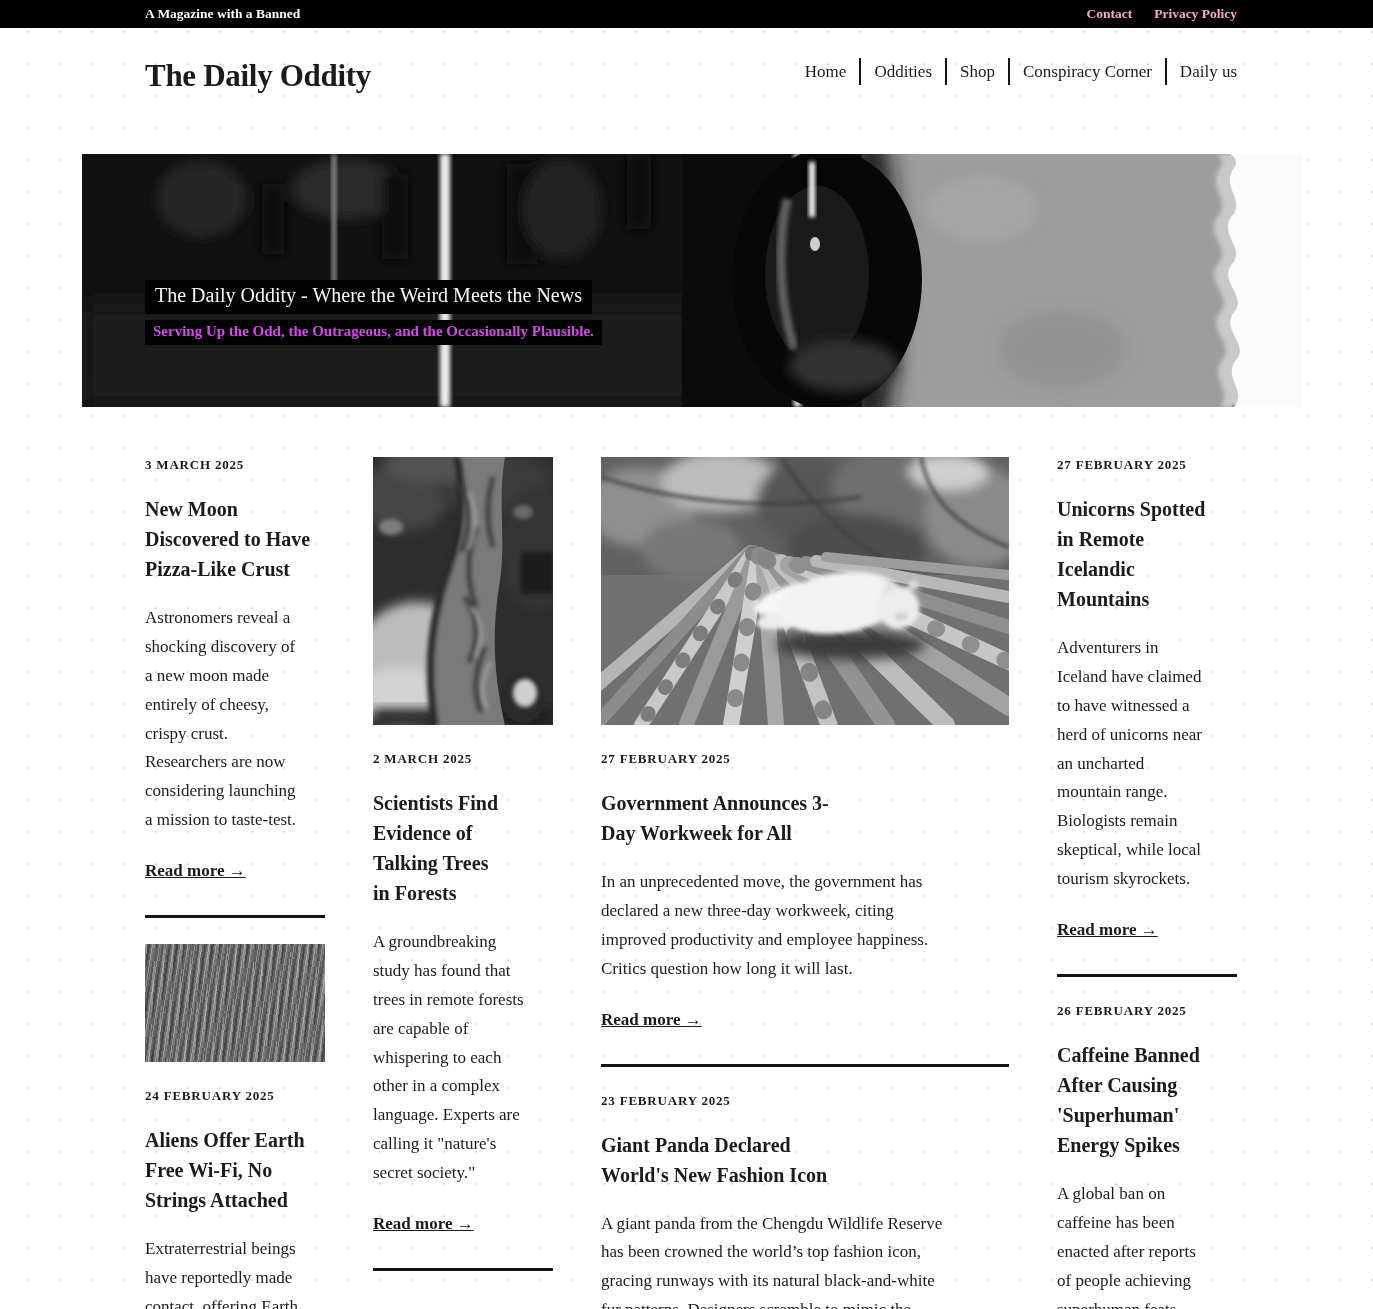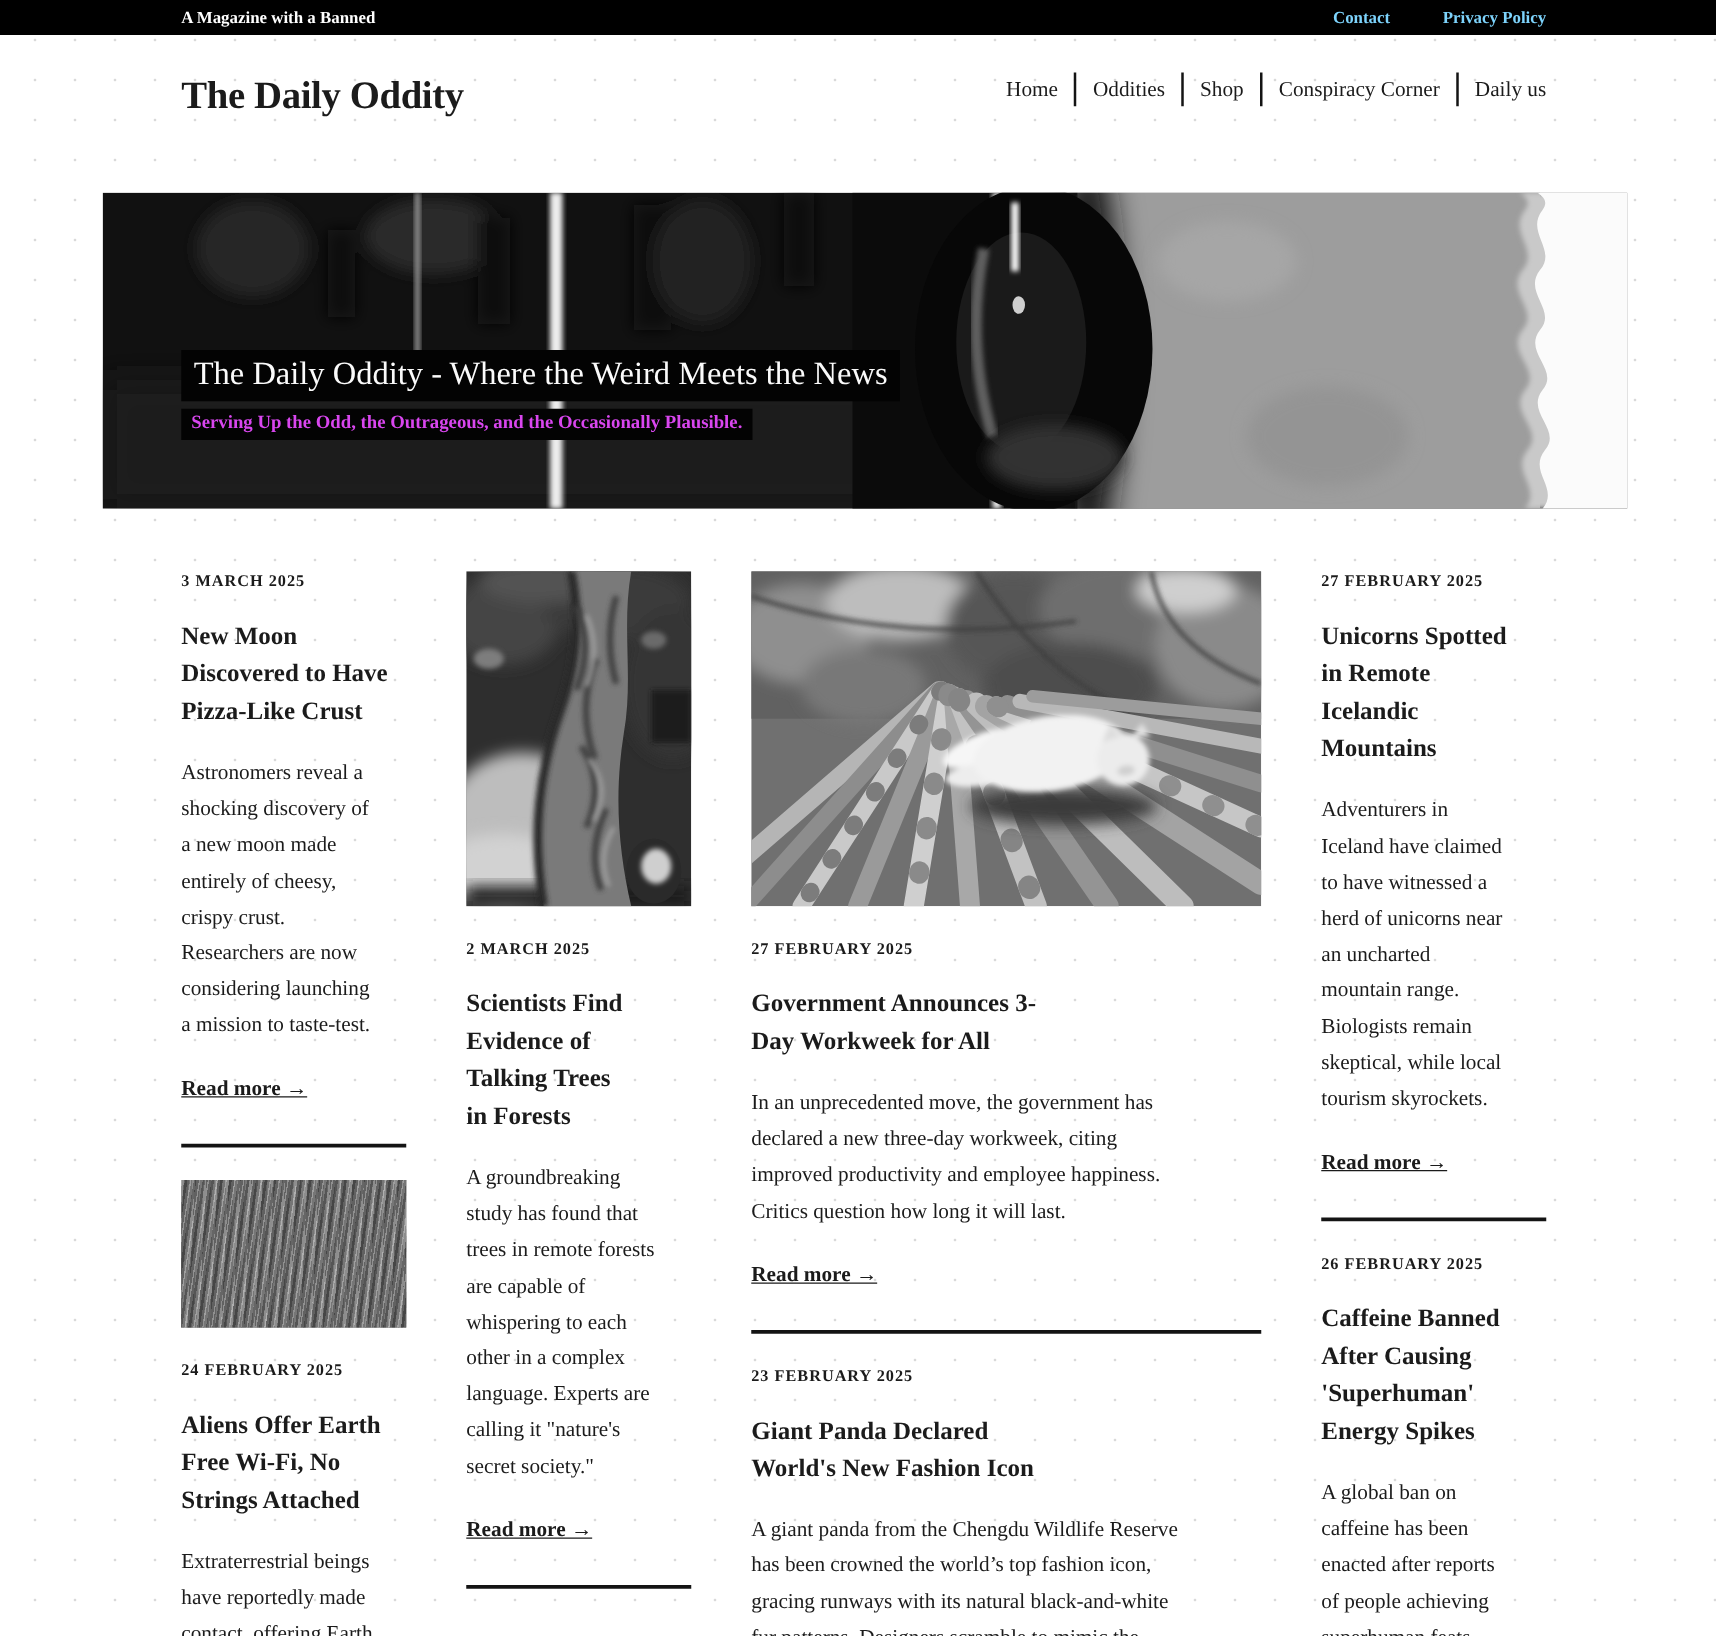--- a/index.html
+++ b/index.html
@@ -11,39 +11,39 @@
     background-image: radial-gradient(circle, #d9d9d9 1.1px, rgba(0,0,0,0) 1.3px);
     background-size:32px 32px; background-position:12px 16px;
   }
   
   .topbar {
     height:28px; background:#000; color:#fff;
     display:flex; align-items:center; justify-content:space-between;
     padding:0 136px 0 145px; font-size:13.5px; font-weight:bold;
   }
   .topbar-links { display:flex; gap:22px; }
-  .topbar a { color:#7dd3fc; text-decoration:none; cursor:pointer;margin-left:20px; }
+  .topbar a { color:#f9a8d4; text-decoration:none; cursor:pointer; }
   
   .masthead {
     display:flex; align-items:flex-start; justify-content:space-between;
     padding:30px 136px 0 145px; height:74px;
   }
   .site-title { font-size:31px; font-weight:bold; letter-spacing:-0.3px; cursor:pointer; }
   .nav { display:flex; align-items:center; font-size:17px; }
   .nav a { color:#1b1b1b; text-decoration:none; padding:0 13px; cursor:pointer; }
   .nav a:first-child { padding-left:0; }
   .nav a:last-child { padding-right:0; }
   .nav .sep { width:2px; height:27px; background:#141414; }
   
   .hero { position:relative; margin:52px 0 0 82px; width:1220px; height:253px; overflow:hidden; }
   .hero svg { position:absolute; inset:0; width:100%; height:100%; display:block; }
   .hero-caption { position:absolute; left:63px; top:126px; }
   .hero-title {
     display:inline-block; background:#030303; color:#fbfbfb;
-    font-size:26px; font-weight:normal; padding:4px 10px 7px;
+    font-size:20px; font-weight:normal; padding:4px 10px 7px;
   }
   .hero-sub {
     display:inline-block; background:#030303; color:#d946ef;
     font-size:15px; font-weight:bold; padding:3px 8px 5px; margin-top:6px;
   }
   
   .grid {
     margin:50px 0 0 145px; width:1092px;
     display:grid; grid-template-columns:180px 180px 408px 180px; column-gap:48px;
   }

